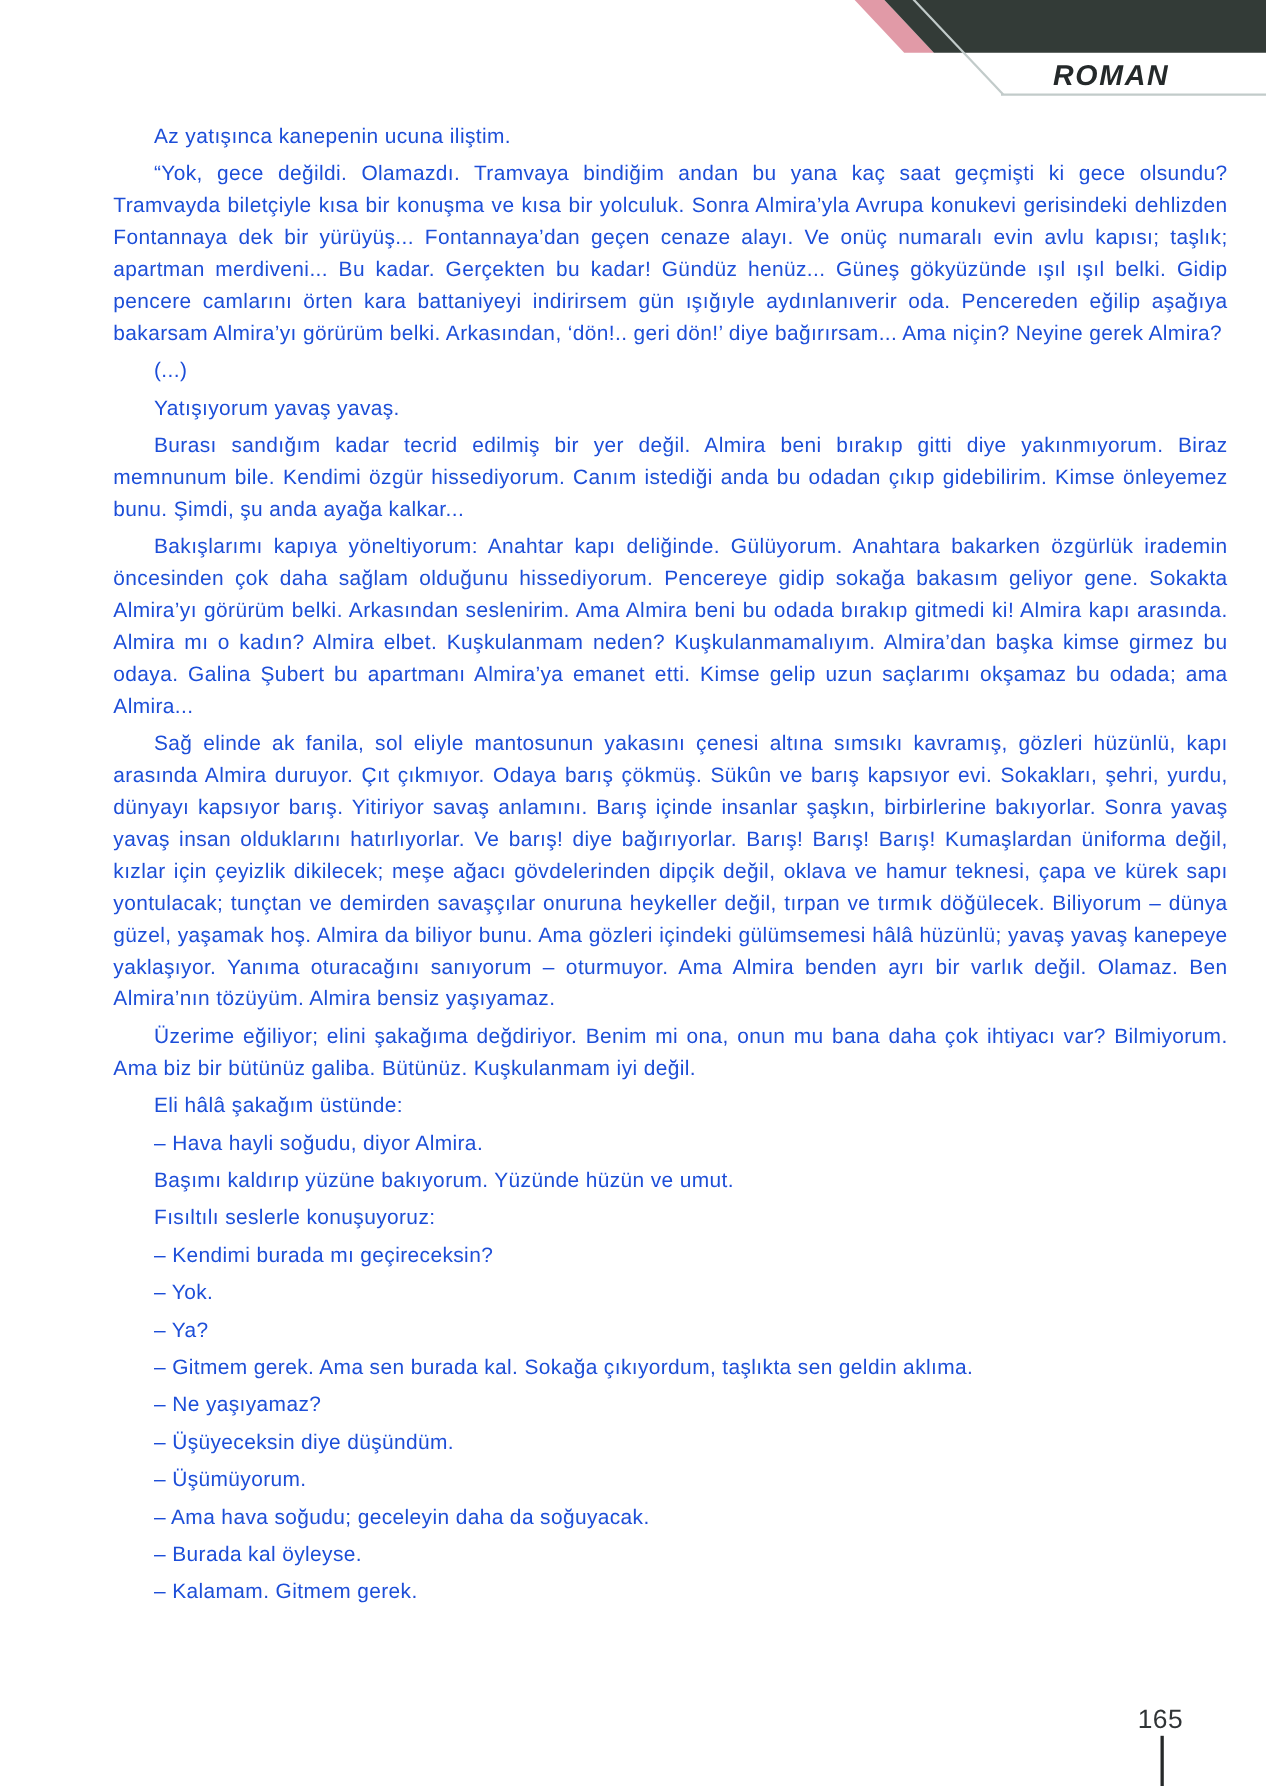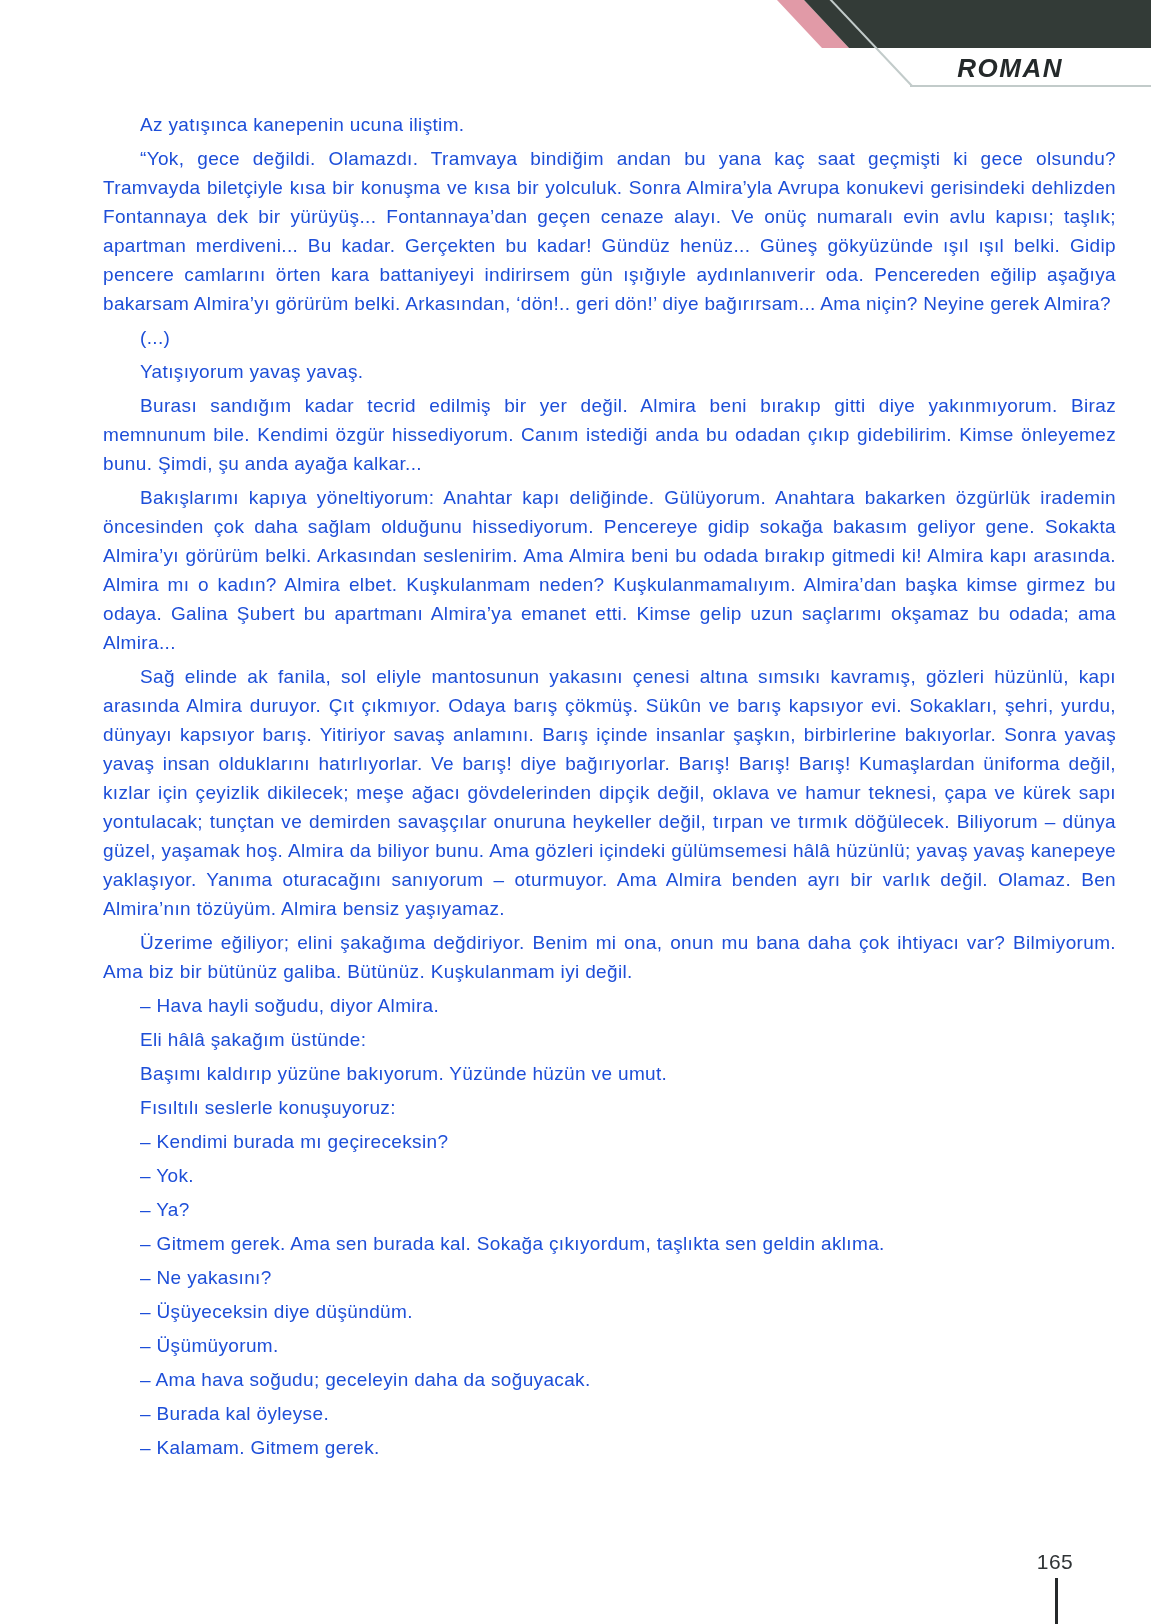--- a/index.html
+++ b/index.html
@@ -31,21 +31,21 @@
   }
   .body-text p{
     margin:0 0 5px 0;
     text-indent:37px;
   }
   
   .page-number{
     position:absolute;
     top:1550px;left:1010px;width:90px;
     text-align:center;
-    font-size:21px;color:#303436;
+    font-size:24px;color:#303436;
     letter-spacing:0.5px;
   }
   .footer-rule{
     position:absolute;
     left:1055px;top:1578px;
     width:3px;height:46px;
     background:#26292a;
   }
 </style>
 </head>
@@ -64,29 +64,29 @@
 
   <div class="body-text">
     <p>Az yatışınca kanepenin ucuna iliştim.</p>
     <p>“Yok, gece değildi. Olamazdı. Tramvaya bindiğim andan bu yana kaç saat geçmişti ki gece olsundu? Tramvayda biletçiyle kısa bir konuşma ve kısa bir yolculuk. Sonra Almira’yla Avrupa konukevi gerisindeki dehlizden Fontannaya dek bir yürüyüş... Fontannaya’dan geçen cenaze alayı. Ve onüç numaralı evin avlu kapısı; taşlık; apartman merdiveni... Bu kadar. Gerçekten bu kadar! Gündüz henüz... Güneş gökyüzünde ışıl ışıl belki. Gidip pencere camlarını örten kara battaniyeyi indirirsem gün ışığıyle aydınlanıverir oda. Pencereden eğilip aşağıya bakarsam Almira’yı görürüm belki. Arkasından, ‘dön!.. geri dön!’ diye bağırırsam... Ama niçin? Neyine gerek Almira?</p>
     <p>(...)</p>
     <p>Yatışıyorum yavaş yavaş.</p>
     <p>Burası sandığım kadar tecrid edilmiş bir yer değil. Almira beni bırakıp gitti diye yakınmıyorum. Biraz memnunum bile. Kendimi özgür hissediyorum. Canım istediği anda bu odadan çıkıp gidebilirim. Kimse önleyemez bunu. Şimdi, şu anda ayağa kalkar...</p>
     <p>Bakışlarımı kapıya yöneltiyorum: Anahtar kapı deliğinde. Gülüyorum. Anahtara bakarken özgürlük irademin öncesinden çok daha sağlam olduğunu hissediyorum. Pencereye gidip sokağa bakasım geliyor gene. Sokakta Almira’yı görürüm belki. Arkasından seslenirim. Ama Almira beni bu odada bırakıp gitmedi ki! Almira kapı arasında. Almira mı o kadın? Almira elbet. Kuşkulanmam neden? Kuşkulanmamalıyım. Almira’dan başka kimse girmez bu odaya. Galina Şubert bu apartmanı Almira’ya emanet etti. Kimse gelip uzun saçlarımı okşamaz bu odada; ama Almira...</p>
     <p>Sağ elinde ak fanila, sol eliyle mantosunun yakasını çenesi altına sımsıkı kavramış, gözleri hüzünlü, kapı arasında Almira duruyor. Çıt çıkmıyor. Odaya barış çökmüş. Sükûn ve barış kapsıyor evi. Sokakları, şehri, yurdu, dünyayı kapsıyor barış. Yitiriyor savaş anlamını. Barış içinde insanlar şaşkın, birbirlerine bakıyorlar. Sonra yavaş yavaş insan olduklarını hatırlıyorlar. Ve barış! diye bağırıyorlar. Barış! Barış! Barış! Kumaşlardan üniforma değil, kızlar için çeyizlik dikilecek; meşe ağacı gövdelerinden dipçik değil, oklava ve hamur teknesi, çapa ve kürek sapı yontulacak; tunçtan ve demirden savaşçılar onuruna heykeller değil, tırpan ve tırmık döğülecek. Biliyorum – dünya güzel, yaşamak hoş. Almira da biliyor bunu. Ama gözleri içindeki gülümsemesi hâlâ hüzünlü; yavaş yavaş kanepeye yaklaşıyor. Yanıma oturacağını sanıyorum – oturmuyor. Ama Almira benden ayrı bir varlık değil. Olamaz. Ben Almira’nın tözüyüm. Almira bensiz yaşıyamaz.</p>
     <p>Üzerime eğiliyor; elini şakağıma değdiriyor. Benim mi ona, onun mu bana daha çok ihtiyacı var? Bilmiyorum. Ama biz bir bütünüz galiba. Bütünüz. Kuşkulanmam iyi değil.</p>
+    <p>Eli hâlâ şakağım üstünde:</p>
     <p>– Hava hayli soğudu, diyor Almira.</p>
-    <p>Eli hâlâ şakağım üstünde:</p>
     <p>Başımı kaldırıp yüzüne bakıyorum. Yüzünde hüzün ve umut.</p>
     <p>Fısıltılı seslerle konuşuyoruz:</p>
     <p>– Kendimi burada mı geçireceksin?</p>
     <p>– Yok.</p>
     <p>– Ya?</p>
     <p>– Gitmem gerek. Ama sen burada kal. Sokağa çıkıyordum, taşlıkta sen geldin aklıma.</p>
-    <p>– Ne yakasını?</p>
+    <p>– Ne yaşıyamaz?</p>
     <p>– Üşüyeceksin diye düşündüm.</p>
     <p>– Üşümüyorum.</p>
     <p>– Ama hava soğudu; geceleyin daha da soğuyacak.</p>
     <p>– Burada kal öyleyse.</p>
     <p>– Kalamam. Gitmem gerek.</p>
   </div>
 
   <div class="page-number">165</div>
   <div class="footer-rule"></div>
 

